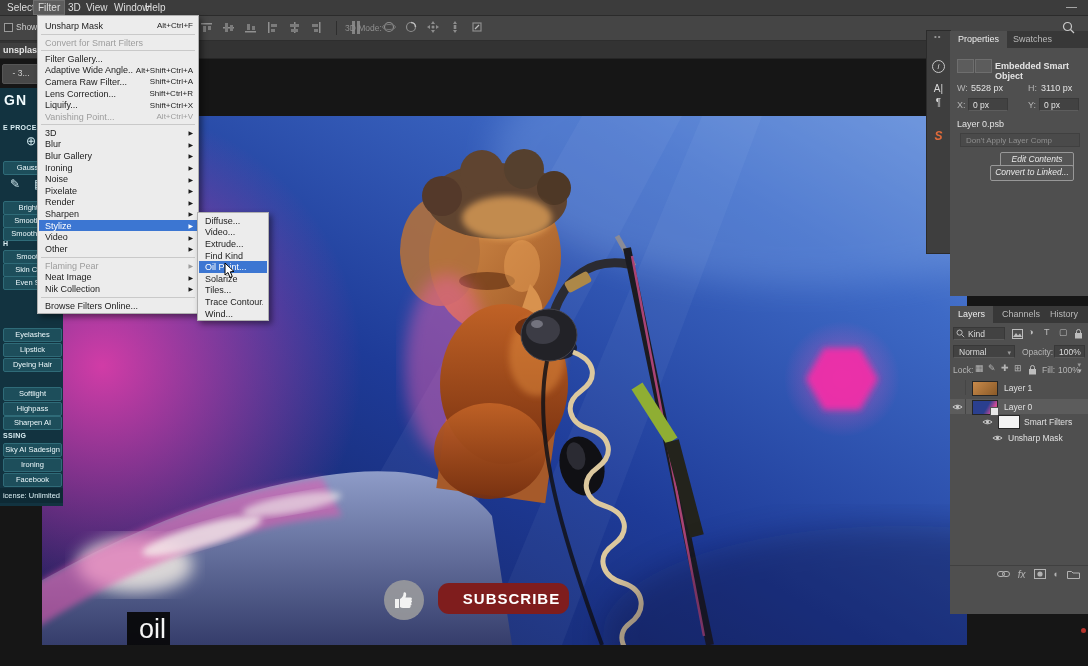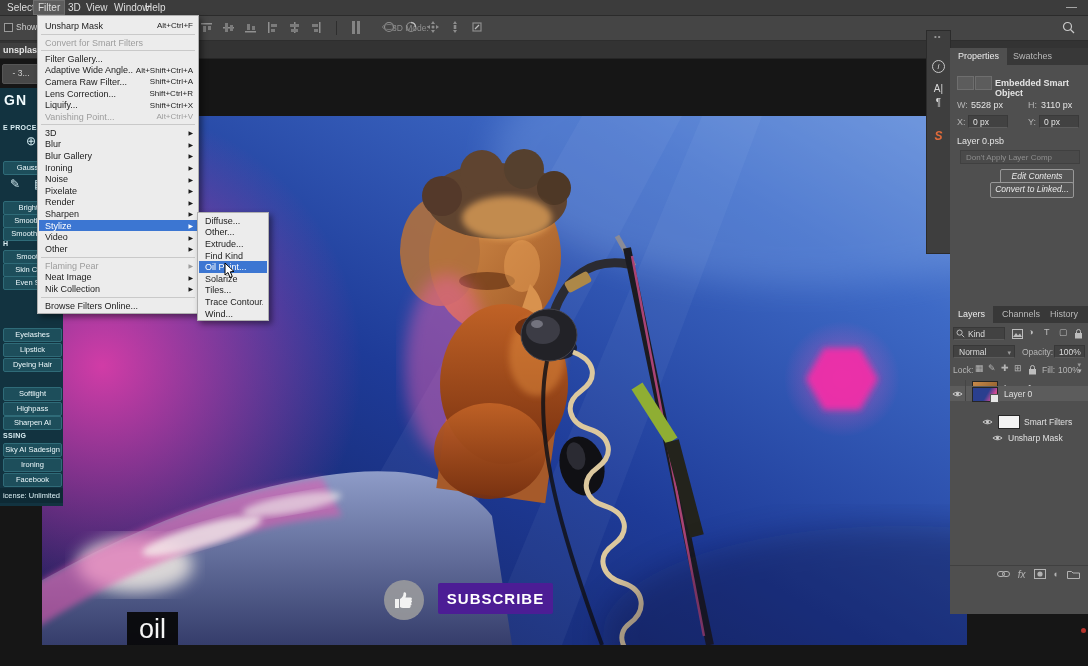--- a/index.html
+++ b/index.html
@@ -9,21 +9,21 @@
   
   .menubar{left:0;top:0;width:1088px;height:15px;background:#3c3c3c;border-bottom:1px solid #2b2b2b;z-index:45;}
   .mitem{position:absolute;top:1px;height:13px;line-height:13px;font-size:10px;color:#dedede;padding:0 4px;}
   .mitem.active{background:#5d5d5d;border:1px solid #6e6e6e;top:0;}
   .optionsbar{left:0;top:16px;width:1088px;height:24px;background:#454545;border-bottom:1px solid #2e2e2e;z-index:20;}
   .chk{position:absolute;left:4px;top:7px;width:7px;height:7px;border:1px solid #9a9a9a;background:#3a3a3a;}
   .chklbl{position:absolute;left:16px;top:6px;font-size:8.5px;color:#cfcfcf;white-space:nowrap;}
   .obicons{position:absolute;left:200px;top:4px;display:flex;gap:9px;align-items:center;}
   .obicons svg{opacity:.75}
   .obsep{width:1px;height:14px;background:#2e2e2e;margin:0 4px;}
-  .mode3d{position:absolute;left:345px;top:7px;font-size:8.5px;color:#8f8f8f;margin-left:47px;}
+  .mode3d{position:absolute;left:345px;top:7px;font-size:8.5px;color:#8f8f8f;}
   .orbits{position:absolute;left:382px;top:4px;display:flex;gap:8px;}
   .tabsbar{left:0;top:41px;width:1088px;height:17px;background:#333333;border-bottom:1px solid #262626;z-index:20;}
   .doctab{position:absolute;left:0;top:2px;height:15px;background:#3f3f3f;color:#e6e6e6;font-size:9px;font-weight:bold;
           line-height:15px;padding:0 6px 0 3px;}
   .zoomchip{position:absolute;left:2px;top:64px;width:36px;height:18px;background:#484848;border:1px solid #555;
             border-radius:2px;color:#d0d0d0;font-size:8.5px;line-height:16px;text-align:center;z-index:20;}
   
   .winmin{position:absolute;left:1066px;top:0px;color:#c4c4c4;font-size:11px;z-index:46;}
   .searchbtn{position:absolute;left:1062px;top:20px;z-index:46;}
   
@@ -31,25 +31,25 @@
   .sblogo{position:absolute;left:4px;top:4px;color:#f2fbfd;font-size:14px;font-weight:bold;letter-spacing:1px;}
   .sbhead{position:absolute;left:3px;font-size:7px;font-weight:bold;color:#d9edf2;letter-spacing:.3px;white-space:nowrap;}
   .sbicon{position:absolute;color:#cfe8ee;font-size:12px;}
   .sbtn{position:absolute;left:3px;width:57px;height:12px;background:#1d4e5b;border:1px solid #2f6b78;border-radius:2px;
         color:#ecf7fa;font-size:7.5px;line-height:11px;text-align:center;white-space:nowrap;overflow:hidden;}
   .sbfoot{position:absolute;left:0;top:400px;width:63px;height:15px;background:#0e2a35;color:#d9eef3;font-size:7.5px;
           line-height:15px;text-align:right;padding-right:3px;box-sizing:border-box;white-space:nowrap;overflow:hidden;}
   
   .canvas{left:42px;top:116px;width:925px;height:529px;z-index:1;overflow:hidden;background:#1b2a6e;}
   .oilcap{position:absolute;left:85px;top:496px;background:rgba(8,8,8,.93);color:#f5f5f5;font-size:27px;
-          padding:2px 12px 8px 12px;}
+          padding:2px 4px 8px 12px;}
   .thumbbadge{position:absolute;left:342px;top:464px;width:40px;height:40px;border-radius:50%;
               background:rgba(158,158,158,.85);display:flex;align-items:center;justify-content:center;}
-  .subbtn{position:absolute;left:396px;top:467px;width:115px;height:31px;background:#4c1d95;color:#fff;
-          font-size:15px;font-weight:bold;letter-spacing:1px;text-align:center;line-height:31px;border-radius:2px;}
+  .subbtn{position:absolute;left:396px;top:467px;width:115px;height:31px;background:#7f1d1d;color:#fff;
+          font-size:15px;font-weight:bold;letter-spacing:1px;text-align:center;line-height:31px;border-radius:11px;padding-left:16px;}
   
   .dd{background:#ececec;border:1px solid #b0b0b0;box-shadow:3px 3px 6px rgba(0,0,0,.45);z-index:60;}
   .fmenu{left:37px;top:15px;width:160px;height:297px;}
   .smenu{left:197px;top:212px;width:70px;height:107px;}
   .fm-item{position:absolute;left:1px;right:1px;height:11.6px;display:flex;align-items:center;
            padding:0 4px 0 6px;font-size:9px;color:#1c1c1c;white-space:nowrap;}
   .fm-item .lbl{flex:1;overflow:hidden;}
   .fm-item .sc{font-size:8px;margin-left:3px;}
   .fm-item .arr{font-size:6px;margin-left:2px;}
   .fm-item.dis{color:#9d9d9d;}
@@ -405,21 +405,21 @@
   <div class="fm-item" style="top:284px">
       <span class="lbl">Browse Filters Online...</span>
     </div>
 </div>
 
 <div class="abs dd smenu">
   <div class="fm-item" style="top:2px">
       <span class="lbl">Diffuse...</span>
     </div>
   <div class="fm-item" style="top:13.6px">
-      <span class="lbl">Other...</span>
+      <span class="lbl">Video...</span>
     </div>
   <div class="fm-item" style="top:25.2px">
       <span class="lbl">Extrude...</span>
     </div>
   <div class="fm-item" style="top:36.8px">
       <span class="lbl">Find Kind</span>
     </div>
   <div class="fm-item hl" style="top:48.4px">
       <span class="lbl">Oil Paint...</span>
     </div>
@@ -443,21 +443,21 @@
 </div>
 
 <div class="abs dock">
   <span class="dockgrip">••</span>
   <span class="dicon" style="top:24px"><span class="iinfo">i</span></span>
   <span class="dicon" style="top:52px;font-size:10px">A|</span>
   <span class="dicon" style="top:66px;font-size:10px">¶</span>
   <span class="dicon" style="top:98px;font-size:12px;color:#e06a3a;font-style:italic;font-weight:bold">S</span>
 </div>
 
-<div class="abs panel" style="top:48px;height:265px">
+<div class="abs panel" style="top:31px;height:265px">
   <div class="ptabs">
     <span class="ptab active" style="left:0">Properties</span>
     <span class="ptab" style="left:55px">Swatches</span>
   </div>
   <span class="chip" style="left:7px;top:28px"></span>
   <span class="chip" style="left:25px;top:28px"></span>
   <span class="pval" style="left:45px;top:30px;font-weight:bold">Embedded Smart Object</span>
   <span class="plbl" style="left:7px;top:52px">W:</span>
   <span class="pval" style="left:21px;top:52px">5528 px</span>
   <span class="plbl" style="left:78px;top:52px">H:</span>
@@ -513,21 +513,21 @@
     <span class="plbl" style="left:92px;top:59px;font-size:8.5px">Fill:</span>
     <span class="pval" style="left:108px;top:59px;font-size:8.5px">100%</span>
     <span class="caret" style="position:absolute;left:128px;top:60px">▾</span>
   </div>
 
   <div class="lrow" style="top:74px">
     <span class="eyecell"></span>
     <span class="lthumb" style="left:22px;background:linear-gradient(135deg,#c98a4a,#8a5a28)"></span>
     <span class="lname" style="left:54px">Layer 1</span>
   </div>
-  <div class="lrow sel" style="top:80px">
+  <div class="lrow sel" style="top:93px">
     <span class="eyecell">
       <svg width="11" height="8" viewBox="0 0 12 8">
           <path d="M1,4 Q6,0 11,4 Q6,8 1,4 Z" fill="none" stroke="#d2d2d2"></path>
           <circle cx="6" cy="4" r="1.6" fill="#d2d2d2"></circle>
         </svg>
     </span>
     <span class="lthumb" style="left:22px;background:linear-gradient(120deg,#2a3f8f 55%,#d04a98 80%,#b5622d)"></span>
     <span style="position:absolute;left:40px;top:8px;width:7px;height:7px;background:#e8e8e8;border:1px solid #555"></span>
     <span class="lname" style="left:54px">Layer 0</span>
   </div>

